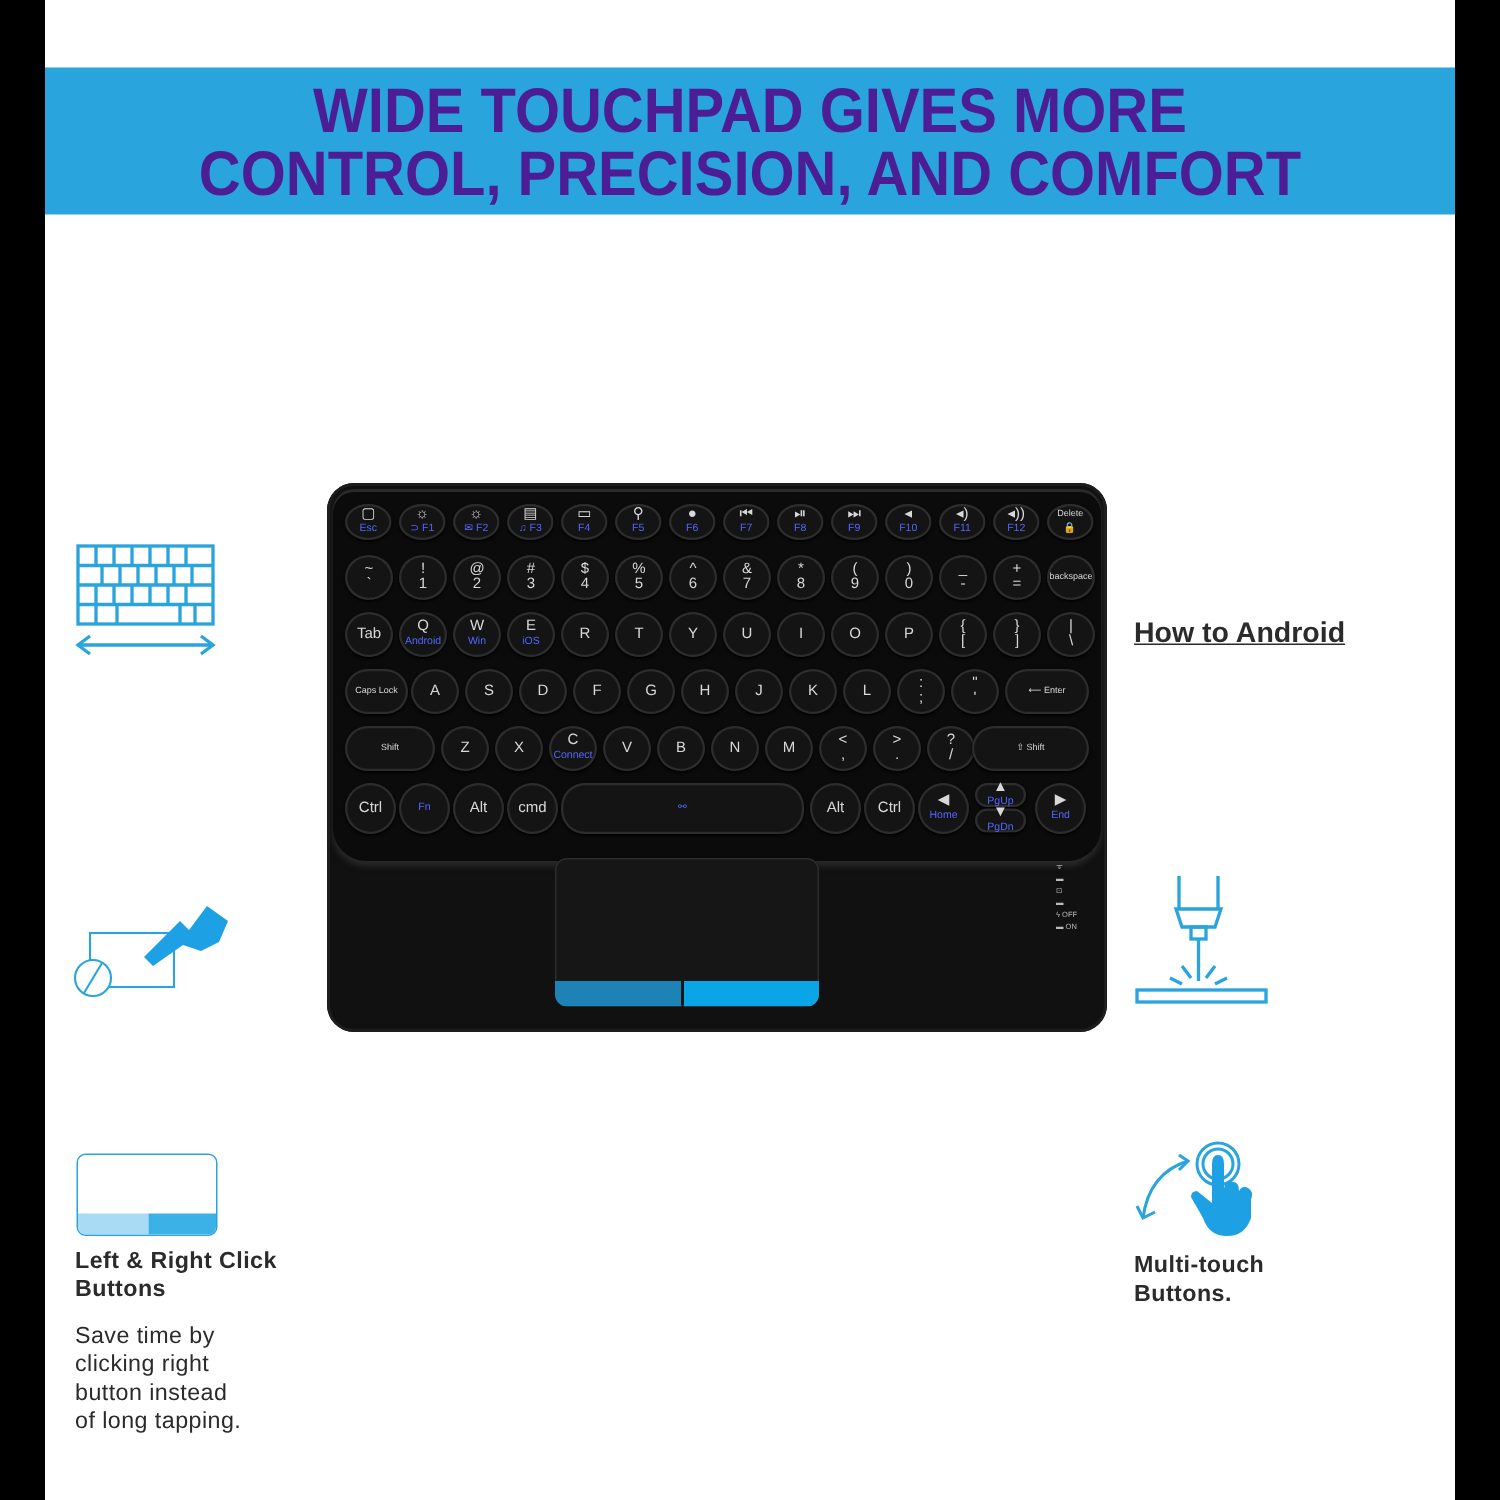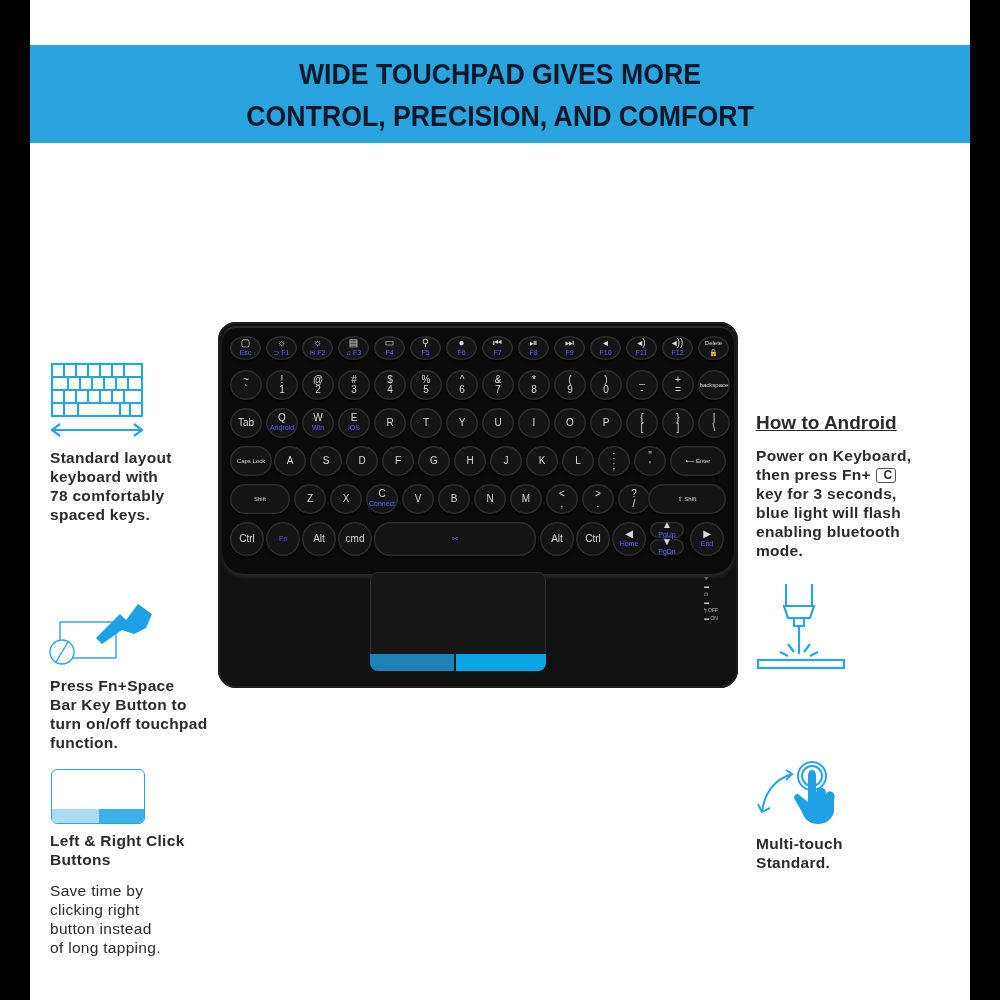--- a/index.html
+++ b/index.html
@@ -1,20 +1,20 @@
 <!DOCTYPE html>
 <html><head>
 <meta charset="utf-8">
 <style>
   * { box-sizing: border-box; margin: 0; padding: 0; }
   html, body { width: 1000px; height: 1000px; background: #000; overflow: hidden; }
   body { font-family: "Liberation Sans", sans-serif; position: relative; }
   .canvas { position: absolute; left: 30px; top: 0; width: 940px; height: 1000px; background: #fff; }
-  .banner { position: absolute; left: 0; top: 45px; width: 940px; height: 98px; background: #29a4dc; color: #0f172a;
-    text-align: center; font-weight: bold; font-size: 29px; line-height: 42px; padding-top: 8px; letter-spacing: 0px; }
+  .banner { position: absolute; left: 0; top: 45px; width: 940px; height: 98px; background: #29a4dc; color: #4c1d95;
+    text-align: center; font-weight: bold; font-size: 42px; line-height: 42px; padding-top: 8px; letter-spacing: 0px; }
   .banner div { transform: scaleX(0.92); }
   .feat { position: absolute; color: #2b2b2b; font-size: 15.5px; line-height: 19px; font-weight: bold; letter-spacing: 0.3px; }
   .feat.light { font-weight: normal; }
   .heading { font-size: 19px; font-weight: bold; text-decoration: underline; color: #2b2b2b; }
   .icon { position: absolute; }
 
   
   .kb { position: absolute; left: 188px; top: 322px; width: 520px; height: 366px; background: #111; border-radius: 18px;
     box-shadow: inset 0 0 0 2px #1e1e1e; }
   .kb-top { position: absolute; left: 4px; top: 4px; width: 512px; height: 248px; background: #0b0b0b; border-radius: 14px 14px 22px 22px;
@@ -44,71 +44,46 @@
     <g fill="none" stroke="#29a4dc" stroke-width="2.2">
       <rect x="2" y="2" width="90" height="52"></rect>
       <path d="M2 15H92M2 28H92M2 41H92"></path>
       <path d="M14 2V15M26 2V15M38 2V15M50 2V15M62 2V15M74 2V15"></path>
       <path d="M18 15V28M30 15V28M42 15V28M54 15V28M66 15V28M78 15V28"></path>
       <path d="M14 28V41M26 28V41M38 28V41M50 28V41M62 28V41M74 28V41"></path>
       <path d="M14 41V54M28 41V54M70 41V54M80 41V54"></path>
       <path d="M2 68H92M10 62L2 68L10 74M84 62L92 68L84 74"></path>
     </g>
   </svg>
-  <div class="feat" style="left:20px;top:448px">
-    <div>Standard layout</div>
-    <div>keyboard with</div>
-    <div>78 comfortably</div>
-    <div>spaced keys.</div>
-  </div>
 
   <svg class="icon" style="left:18px;top:600px" width="110" height="70" viewBox="0 0 110 70">
     <g fill="none" stroke="#29a4dc" stroke-width="1.4">
       <rect x="12" y="22" width="56" height="36"></rect>
       <circle cx="14" cy="52" r="12" fill="#fff"></circle>
       <path d="M8 62L20 42"></path>
     </g>
     <path d="M48 38L72 14L78 20L90 4L104 14L98 28L86 34L74 30L54 44Z" fill="#1da1e4"></path>
   </svg>
-  <div class="feat" style="left:20px;top:676px">
-    <div>Press Fn+Space</div>
-    <div>Bar Key Button to</div>
-    <div>turn on/off touchpad</div>
-    <div>function.</div>
-  </div>
 
   <div class="icon" style="left:21px;top:769px;width:94px;height:55px;border:1.5px solid #29a4dc;border-radius:6px;overflow:hidden;background:#fff;">
     <div style="position:absolute;left:0;bottom:0;width:47px;height:14px;background:#a9dbf4;"></div>
     <div style="position:absolute;right:0;bottom:0;width:45px;height:14px;background:#3cb1e8;"></div>
   </div>
   <div class="feat" style="left:20px;top:831px">
     <div>Left &amp; Right Click</div>
     <div>Buttons</div>
   </div>
   <div class="feat light" style="left:20px;top:881px">
     <div>Save time by</div>
     <div>clicking right</div>
     <div>button instead</div>
     <div>of long tapping.</div>
   </div>
 
   <div class="heading" style="position:absolute;left:726px;top:412px;">How to Android</div>
-  <div class="feat" style="left:726px;top:446px">
-    <div>Power on Keyboard,</div>
-    <div>
-      <span>then press Fn+</span>
-      <span style="display:inline-block;border:1px solid #555;border-radius:3px;font-size:12px;line-height:13px;padding:0 3px 0 7px;position:relative;top:-1px;">
-        <span>C</span>
-      </span>
-    </div>
-    <div>key for 3 seconds,</div>
-    <div>blue light will flash</div>
-    <div>enabling bluetooth</div>
-    <div>mode.</div>
-  </div>
 
   <svg class="icon" style="left:726px;top:582px" width="92" height="90" viewBox="0 0 92 90">
     <g fill="none" stroke="#29a4dc" stroke-width="2.2">
       <path d="M30 2V24M56 2V24M28 24H58L54 36H32Z"></path>
       <rect x="38" y="36" width="10" height="8"></rect>
       <path d="M43 44V72"></path>
       <path d="M24 70L32 74M32 62L38 70M54 62L48 70M62 70L54 74"></path>
       <rect x="2" y="78" width="86" height="8"></rect>
     </g>
   </svg>
@@ -117,21 +92,21 @@
     <g fill="none" stroke="#29a4dc" stroke-width="2">
       <path d="M6 52Q10 22 36 14"></path>
       <path d="M30 10L36 14L30 20M2 44L6 52L14 48"></path>
       <circle cx="56" cy="16" r="10"></circle>
       <circle cx="56" cy="16" r="14"></circle>
     </g>
     <path d="M52 16Q52 10 56 10Q60 10 60 16V32Q62 26 66 28Q70 28 70 34Q72 30 76 32Q80 34 78 40V52Q74 64 62 64Q50 64 46 52L38 38Q38 34 42 34L52 42Z" fill="#1da1e4"></path>
   </svg>
   <div class="feat" style="left:726px;top:834px">
     <div>Multi-touch</div>
-    <div>Standard.</div>
+    <div>Buttons.</div>
   </div>
 
   <div class="kb">
     <div class="kb-top" id="keyarea">
         <div class="key" style="left: 8px; top: 10px; width: 31px; height: 24px;">
           <span>▢</span>
           <span class="fn">Esc</span>
         </div>
         <div class="key" style="left: 44px; top: 10px; width: 31px; height: 24px;">
           <span>☼</span>

